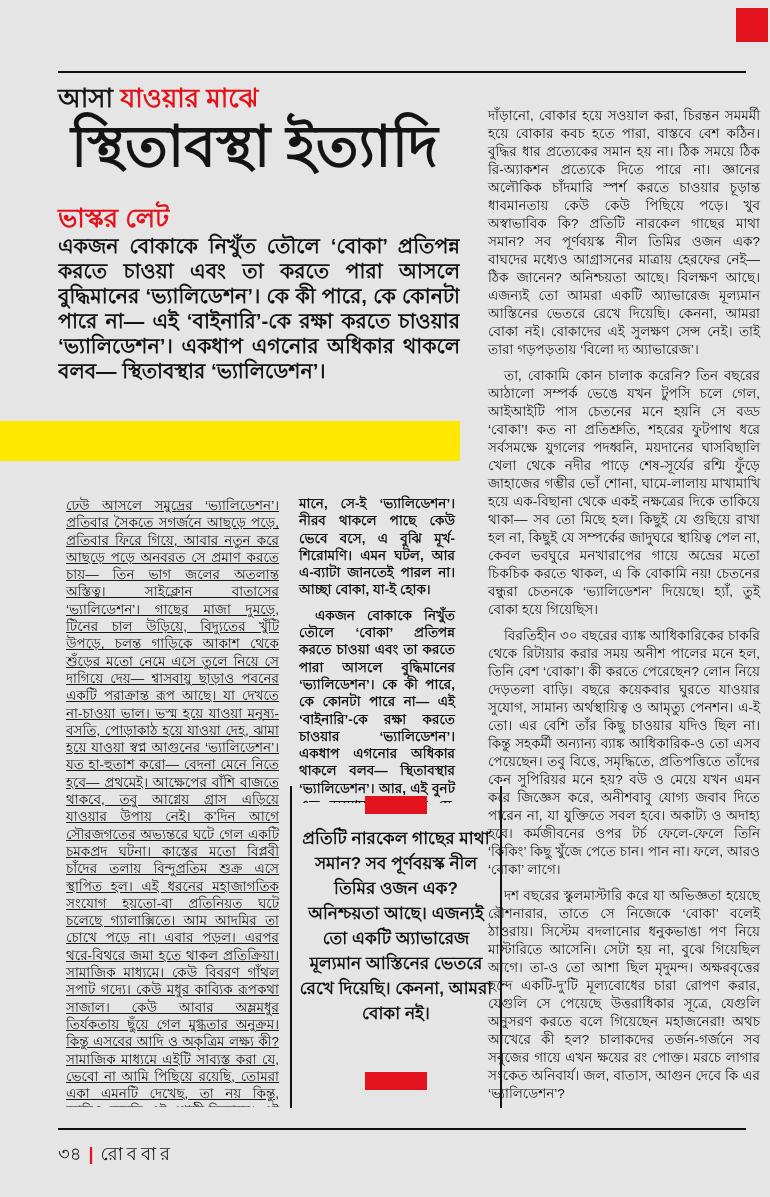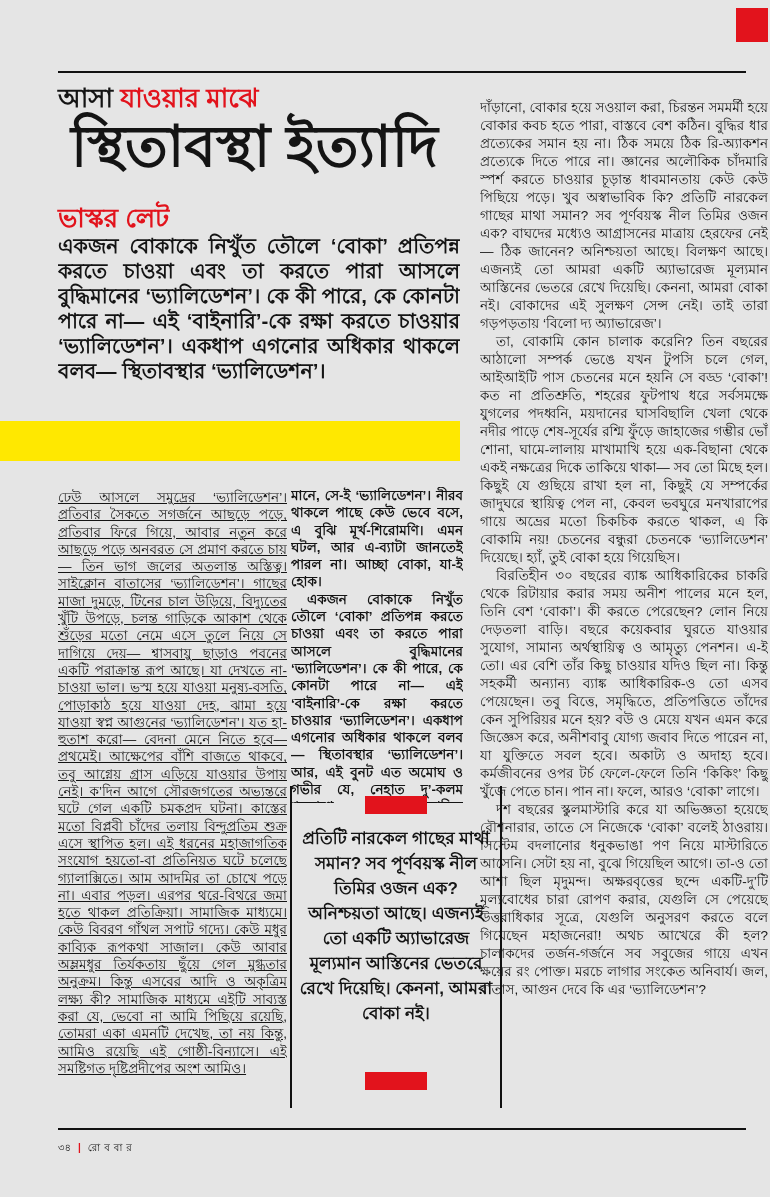--- a/index.html
+++ b/index.html
@@ -14,35 +14,35 @@
   .kicker { position:absolute; left:58px; top:78px; font-size:26px; font-weight:bold; white-space:nowrap; }
   .kicker .k-red { color:var(--red); }
   .title { position:absolute; left:55px; top:98px; margin:16px; font-size:57px; line-height:1.15; font-weight:bold; white-space:nowrap; }
   .byline { position:absolute; left:58px; top:198px; font-size:26px; font-weight:bold; color:var(--red); }
   .intro {
     position:absolute; left:58px; top:233px; width:402px; height:176px; overflow:hidden;
     font-size:20.5px; line-height:25px; font-weight:bold; text-align:justify;
   }
   .yellow-band { position:absolute; left:0; top:421px; width:460px; height:40px; background:var(--yellow); }
   .col { position:absolute; text-align:justify; overflow:hidden; }
-  .col p { margin:0; }
+  .col p { margin:8px; }
   .col p.indent { text-indent:16px; }
   .col-left  { left:58px;  top:489px; width:229px; height:618px;  font-size:13.5px; line-height:17.3px;text-decoration:underline; }
   .col-mid   { left:291px; top:487px; width:172px; height:316px;  font-size:13.5px; line-height:17.3px;font-weight:bold; }
   .col-right { left:480px; top:99px;  width:288px; height:1008px; font-size:13.5px; line-height:18px; }
   .pullquote {
     position:absolute; left:290px; top:786px; width:212px; height:322px;
     border-left:2px solid #111; border-right:2px solid #111; text-align:center; overflow:hidden;
   }
   .pq-bar { width:62px; height:18px; margin:0 auto; background:var(--red); }
   .pq-top { margin-top:10px; }
   .pq-bottom { position:absolute; bottom:18px; left:50%; transform:translateX(-50%); }
   .pq-text { font-size:17px; line-height:25px; font-weight:bold; padding:12px 5px 0 5px; }
   .footer-rule { position:absolute; left:58px; top:1128px; width:688px; height:2px; background:#111; }
-  .footer { position:absolute; left:58px; top:1140px; font-size:10px; }
+  .footer { position:absolute; left:58px; top:1140px; font-size:18px; }
   .footer .pipe { color:var(--red); margin:0 7px; font-weight:bold; }
   .footer .mag { letter-spacing:4px; }
 </style>
 </head>
 <body>
 
 <div class="page">
 
   <div class="top-rule"></div>
   <div class="red-corner"></div>

